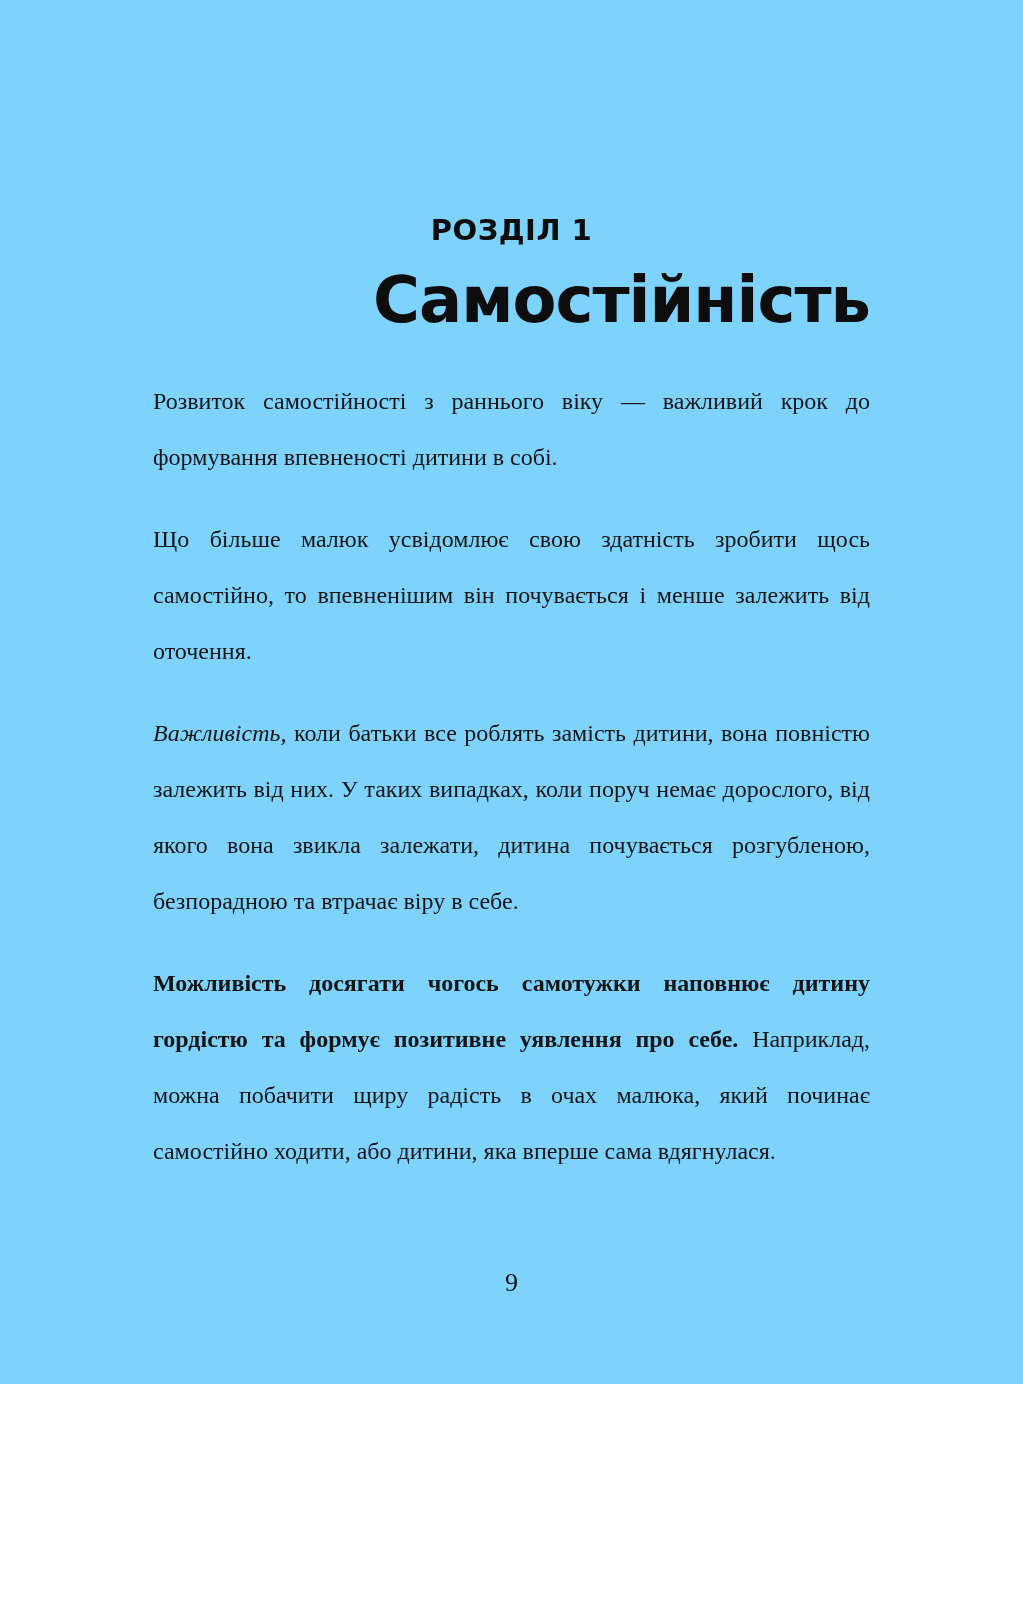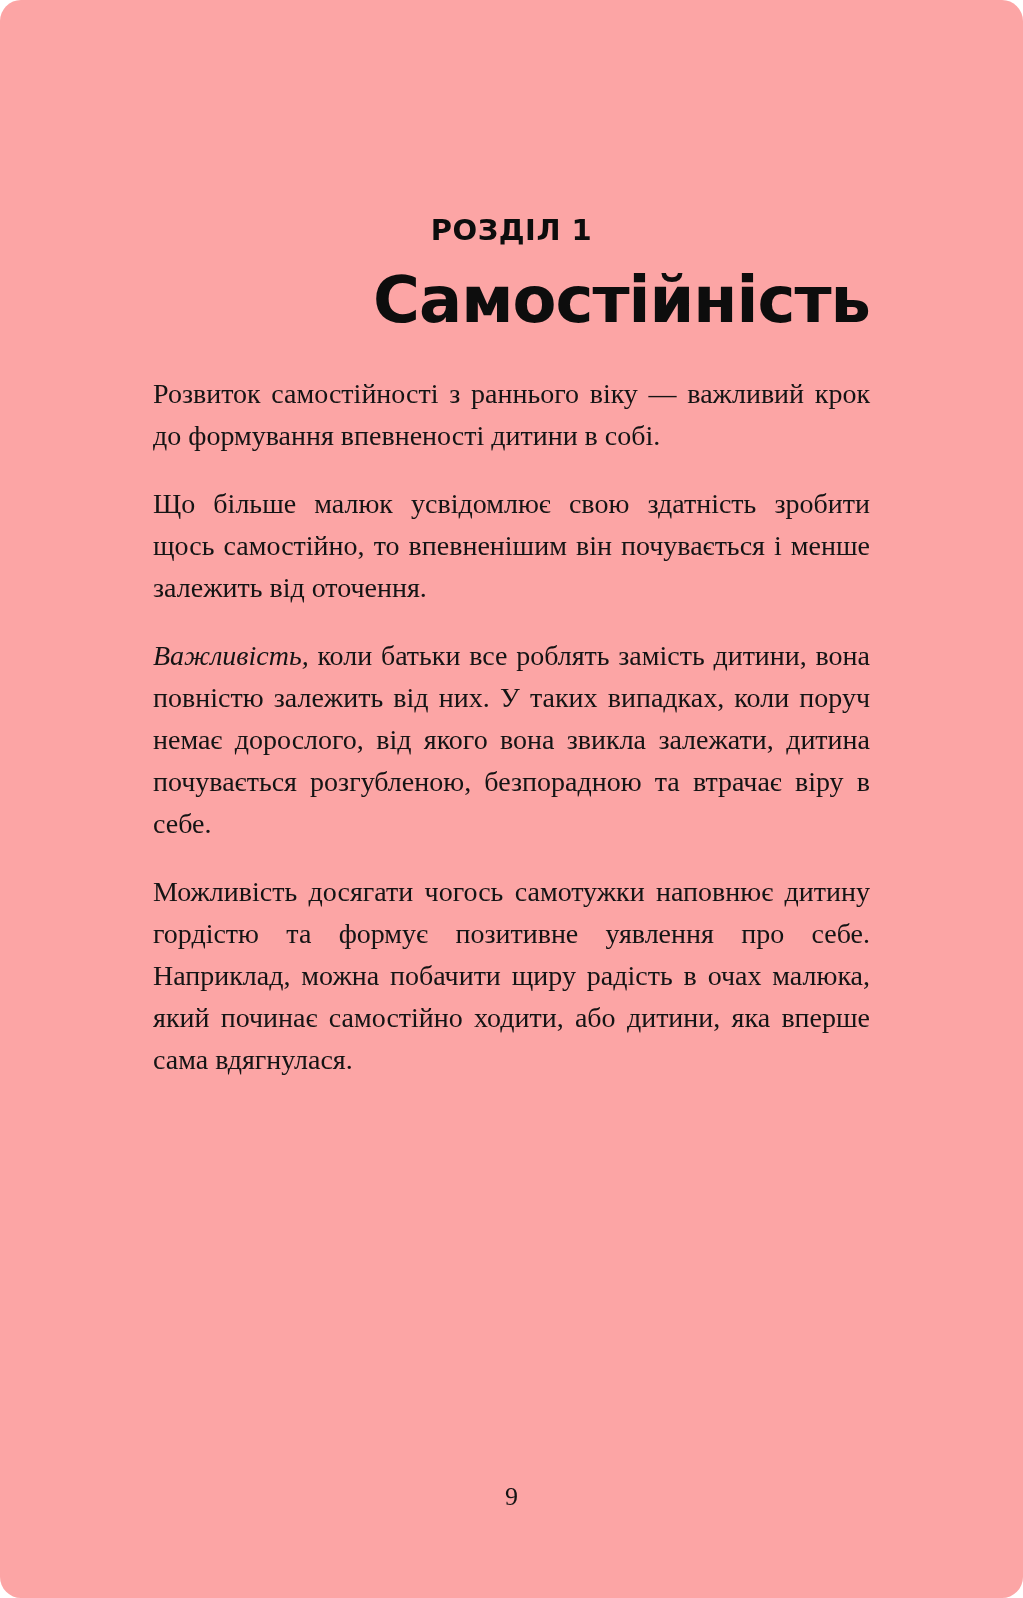--- a/index.html
+++ b/index.html
@@ -3,26 +3,25 @@
 <meta charset="utf-8">
 <style>
   html, body {
     margin: 0;
     padding: 0;
     background: #ffffff;
   }
   .page {
     position: relative;
     width: 1023px;
-    height: 1598px;
-    background: #fca5a5;
+    height: 1384px;
+    background: #7dd3fc;
     color: #101010;
     overflow: hidden;
     font-family: "Liberation Serif", serif;
-    border-radius: 21px;
   }
   .content {
     padding: 0 153px;
   }
   .chapter-label {
     margin-top: 213px;
     text-align: center;
     font-family: "DejaVu Sans", sans-serif;
     font-weight: 800;
     font-size: 29px;
@@ -58,34 +57,34 @@
     font-family: "DejaVu Sans", sans-serif;
     font-weight: 800;
     font-size: 30px;
     letter-spacing: -0.3px;
     color: #0d0d0d;
   }
   .body-text {
     margin-top: 36px;
   }
   .body-text p {
-    font-size: 28px;
-    line-height: 42px;
+    font-size: 24px;
+    line-height: 56px;
     text-align: justify;
     margin: 0 0 26px 0;
     color: #141414;
   }
   .body-text p:last-child {
     margin-bottom: 0;
   }
   .em-it {
     font-style: italic;
   }
   .em-b {
-    font-weight: normal;
+    font-weight: bold;
   }
   .page-number {
     position: absolute;
     left: 0;
     right: 0;
     bottom: 86px;
     text-align: center;
     font-size: 26px;
     color: #141414;
   }

